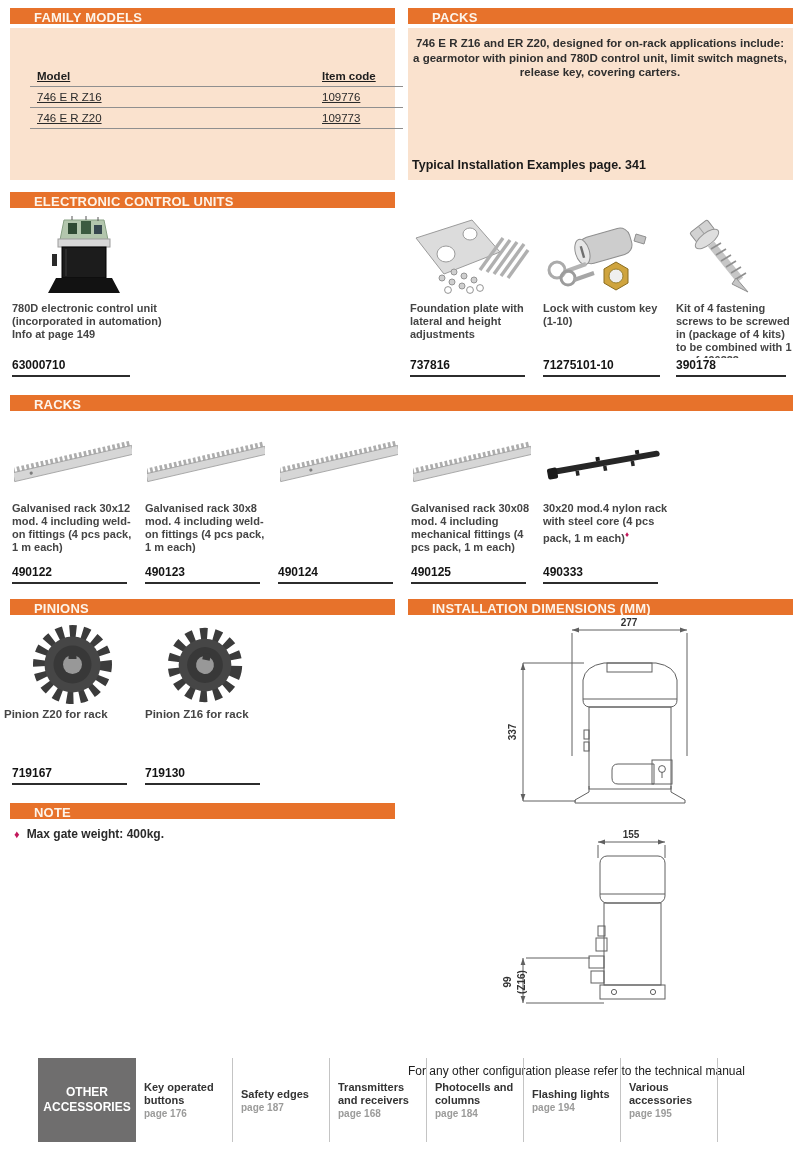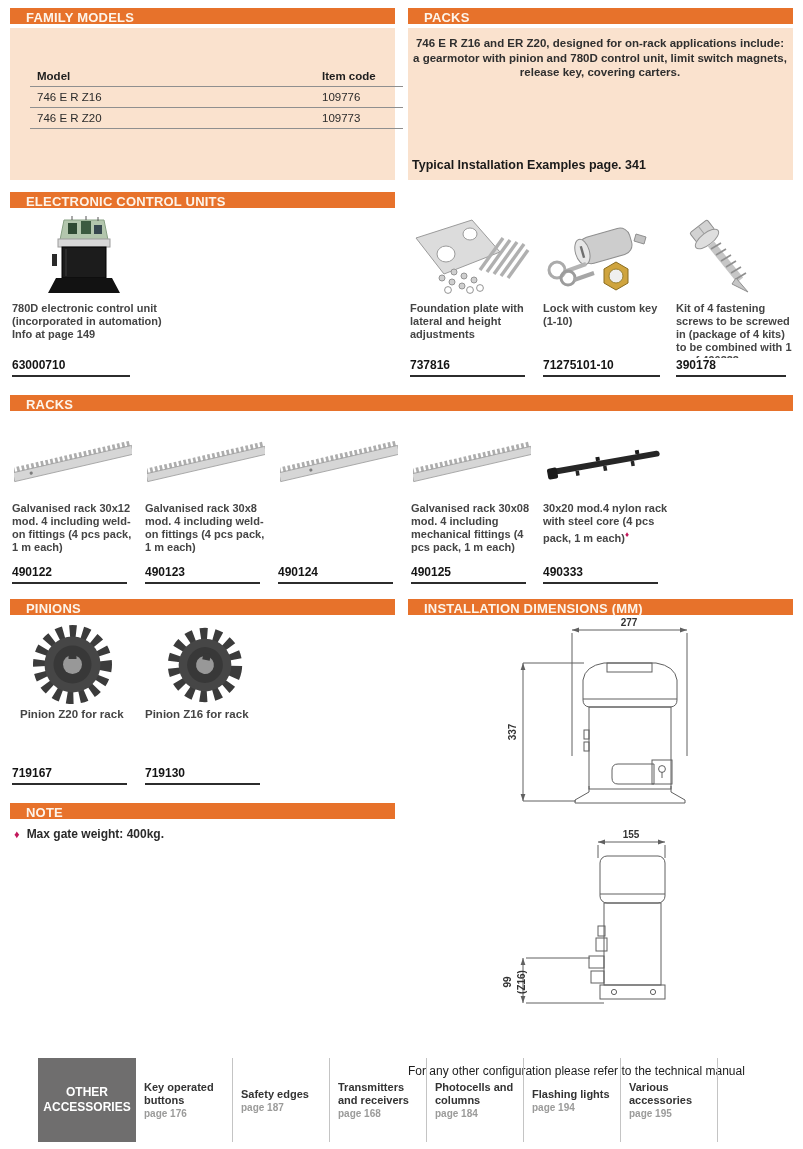--- a/index.html
+++ b/index.html
@@ -3,30 +3,30 @@
 <meta charset="utf-8">
 <style>
   * { margin:0; padding:0; box-sizing:border-box; }
   html,body { background:#fff; }
   .page {
     position:relative; width:803px; height:1149px; background:#ffffff;
     font-family:"Liberation Sans","DejaVu Sans",sans-serif; overflow:hidden;
   }
   .sec-header {
     position:absolute; height:16px; background:#e7722b; color:#fdf4ea;
-    font-size:13px; font-weight:700; line-height:20px; padding-left:16px;
+    font-size:13px; font-weight:700; line-height:20px; padding-left:24px;
     letter-spacing:.2px;
   }
   .panel { position:absolute; background:#fae2ce; }
 
   
   .fm-table { position:absolute; left:20px; top:38px; width:373px; border-collapse:collapse; }
   .fm-table th, .fm-table td {
     text-align:left; font-size:11.5px; padding:4px 0 4px 7px;
-    border-bottom:1px solid #8f8f8f; color:#1d1d1d;
+    border-bottom:1px solid #8f8f8f; color:#1d1d1d;text-decoration:underline;
   }
   .fm-table th { font-weight:700; }
   .fm-table td { font-weight:400; color:#2a2a2a; }
   .fm-col-code { width:88px;margin-left:36px; }
 
   
   .packs-body {
     position:absolute; left:4px; top:8px; width:376px;
     font-size:11.5px; font-weight:700; line-height:14.5px; color:#2f2f2f;text-align:center;
   }
@@ -252,21 +252,21 @@
 
   <div class="sec-header" style="left:10px;top:599px;width:385px">PINIONS</div>
 
   <svg class="img" style="left:30px;top:622px" width="85" height="85" viewBox="0 0 85 85">
     <circle cx="42.5" cy="42.5" r="33" fill="none" stroke="#3b3b3b" stroke-width="13" stroke-dasharray="6.6 6.1"></circle>
     <circle cx="42.5" cy="42.5" r="28" fill="#464646"></circle>
     <circle cx="42.5" cy="42.5" r="19" fill="#383838"></circle>
     <circle cx="42.5" cy="42.5" r="9.5" fill="#989898"></circle>
     <rect x="38.5" y="30" width="8" height="7" fill="#383838"></rect>
   </svg>
-  <div class="desc" style="left:20px;top:708px;width:130px;font-size:11.5px">Pinion Z20 for rack</div>
+  <div class="desc" style="left:4px;top:708px;width:130px;font-size:11.5px">Pinion Z20 for rack</div>
   <div class="code" style="left:12px;top:766px;width:115px">719167</div>
 
   <svg class="img" style="left:165px;top:625px" width="80" height="80" viewBox="0 0 85 85">
     <g transform="rotate(11 42.5 42.5)">
       <circle cx="42.5" cy="42.5" r="33" fill="none" stroke="#3b3b3b" stroke-width="13" stroke-dasharray="7.4 7"></circle>
       <circle cx="42.5" cy="42.5" r="28" fill="#464646"></circle>
       <circle cx="42.5" cy="42.5" r="19" fill="#383838"></circle>
       <circle cx="42.5" cy="42.5" r="9.5" fill="#989898"></circle>
       <rect x="38.5" y="30" width="8" height="7" fill="#383838"></rect>
     </g>

